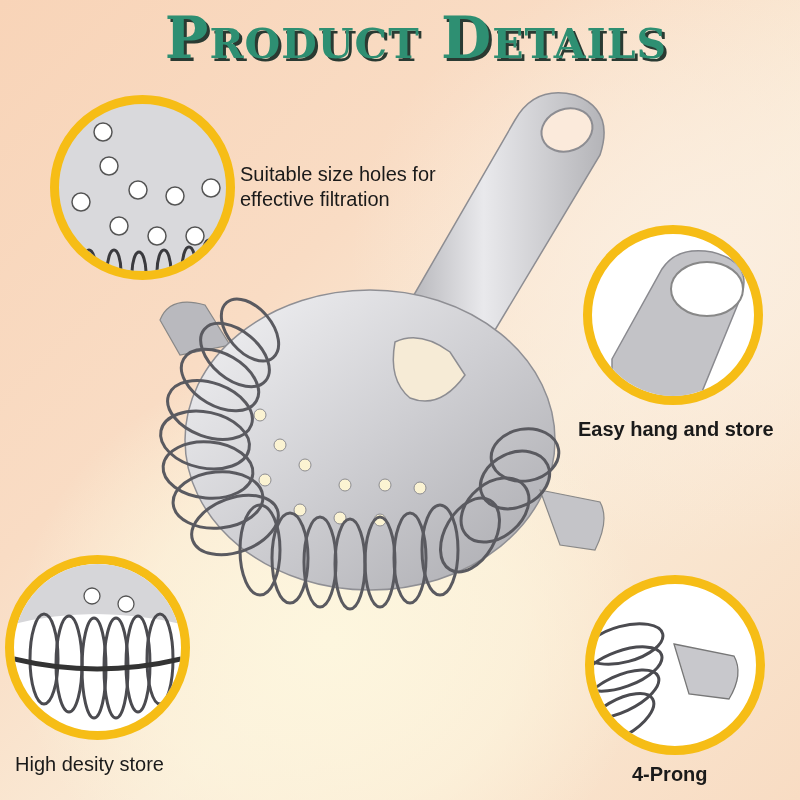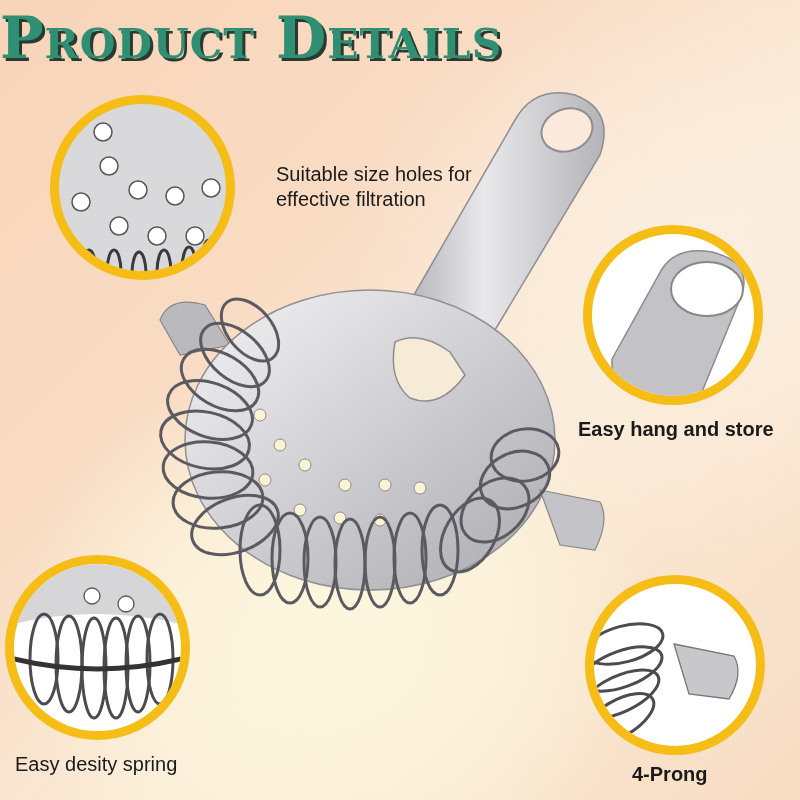--- a/index.html
+++ b/index.html
@@ -3,24 +3,24 @@
 <meta charset="utf-8">
 <style>
   html, body { margin:0; padding:0; }
   body { width:800px; height:800px; overflow:hidden; position:relative;
     font-family:"Liberation Sans", sans-serif; }
   .bg { position:absolute; inset:0;
     background:
       radial-gradient(ellipse 420px 380px at 330px 640px, #fdf6de 0%, rgba(253,246,222,0.6) 45%, rgba(253,246,222,0) 75%),
       radial-gradient(ellipse 500px 420px at 700px 260px, #fbeee0 0%, rgba(251,238,224,0) 70%),
       linear-gradient(135deg, #f8d4b8 0%, #f9dcc4 35%, #faecd8 60%, #f8dcc3 100%); }
-  .title { position:absolute; left:0; right:0; top:2px; text-align:left;
+  .title { position:absolute; left:0; right:0; top:2px; text-align:center;
     font-family:"DejaVu Serif", serif; font-weight:bold; font-size:58px;
     letter-spacing:1px; color:#2e8f72; font-variant:small-caps;
-    text-shadow: 3px 3px 0 #2a3a32; line-height:72px; }
+    text-shadow: 3px 3px 0 #2a3a32; line-height:72px;padding-left:32px; }
   .circle { position:absolute; border-radius:50%; border:9px solid #f6bd16;
     background:#ffffff; overflow:hidden; box-sizing:border-box; }
   .caption { position:absolute; color:#1a1a1a; font-size:20px; line-height:25px; }
   svg { display:block; }
   .product { position:absolute; left:120px; top:80px; }
 </style>
 </head>
 <body>
 
 <div class="bg"></div>
@@ -106,21 +106,21 @@
     <g fill="none" stroke="#3a3a3e" stroke-width="3">
       <ellipse cx="30" cy="168" rx="7" ry="22"></ellipse>
         <ellipse cx="55" cy="168" rx="7" ry="22"></ellipse>
       <ellipse cx="80" cy="170" rx="7" ry="22"></ellipse>
         <ellipse cx="105" cy="168" rx="7" ry="22"></ellipse>
       <ellipse cx="130" cy="165" rx="7" ry="22"></ellipse>
         <ellipse cx="150" cy="158" rx="7" ry="22"></ellipse>
     </g>
   </svg>
 </div>
-<div class="caption" style="left:240px; top:162px; width:250px;margin-left:36px;">Suitable size holes for effective filtration</div>
+<div class="caption" style="left:240px; top:162px; width:250px;">Suitable size holes for effective filtration</div>
 
 <div class="circle" style="left:583px; top:225px; width:180px; height:180px;">
   <svg width="162" height="162" viewBox="0 0 162 162">
     <path d="M20 125 L70 35 Q85 12 120 18 Q160 28 150 60 L105 170 L20 170 Z" fill="#c3c3c7" stroke="#8a8a8f" stroke-width="1.5"></path>
     <ellipse cx="115" cy="55" rx="36" ry="27" fill="#ffffff" stroke="#888" stroke-width="2"></ellipse>
   </svg>
 </div>
 <div class="caption" style="left:578px; top:417px; white-space:nowrap;font-weight:bold;">Easy hang and store</div>
 
 <div class="circle" style="left:5px; top:555px; width:185px; height:185px;">
@@ -134,21 +134,21 @@
       <ellipse cx="30" cy="95" rx="14" ry="45"></ellipse>
         <ellipse cx="55" cy="100" rx="13" ry="48"></ellipse>
       <ellipse cx="80" cy="104" rx="12" ry="50"></ellipse>
         <ellipse cx="102" cy="104" rx="12" ry="50"></ellipse>
       <ellipse cx="124" cy="100" rx="12" ry="48"></ellipse>
         <ellipse cx="146" cy="95" rx="13" ry="45"></ellipse>
     </g>
     <path d="M0 95 Q83 115 167 95" fill="none" stroke="#333" stroke-width="5"></path>
   </svg>
 </div>
-<div class="caption" style="left:15px; top:752px; white-space:nowrap;">Easy desity spring</div>
+<div class="caption" style="left:15px; top:752px; white-space:nowrap;">High desity store</div>
 
 <div class="circle" style="left:585px; top:575px; width:180px; height:180px;">
   <svg width="162" height="162" viewBox="0 0 162 162">
     <path d="M80 60 L140 72 Q150 90 135 115 L95 110 Z" fill="#c8c8cc" stroke="#777" stroke-width="1.3"></path>
     <g fill="none" stroke="#4b4b50" stroke-width="3">
       <ellipse cx="30" cy="60" rx="40" ry="18" transform="rotate(-15 30 60)"></ellipse>
       <ellipse cx="28" cy="85" rx="42" ry="18" transform="rotate(-20 28 85)"></ellipse>
       <ellipse cx="26" cy="110" rx="42" ry="18" transform="rotate(-25 26 110)"></ellipse>
       <ellipse cx="24" cy="135" rx="40" ry="18" transform="rotate(-30 24 135)"></ellipse>
     </g>

